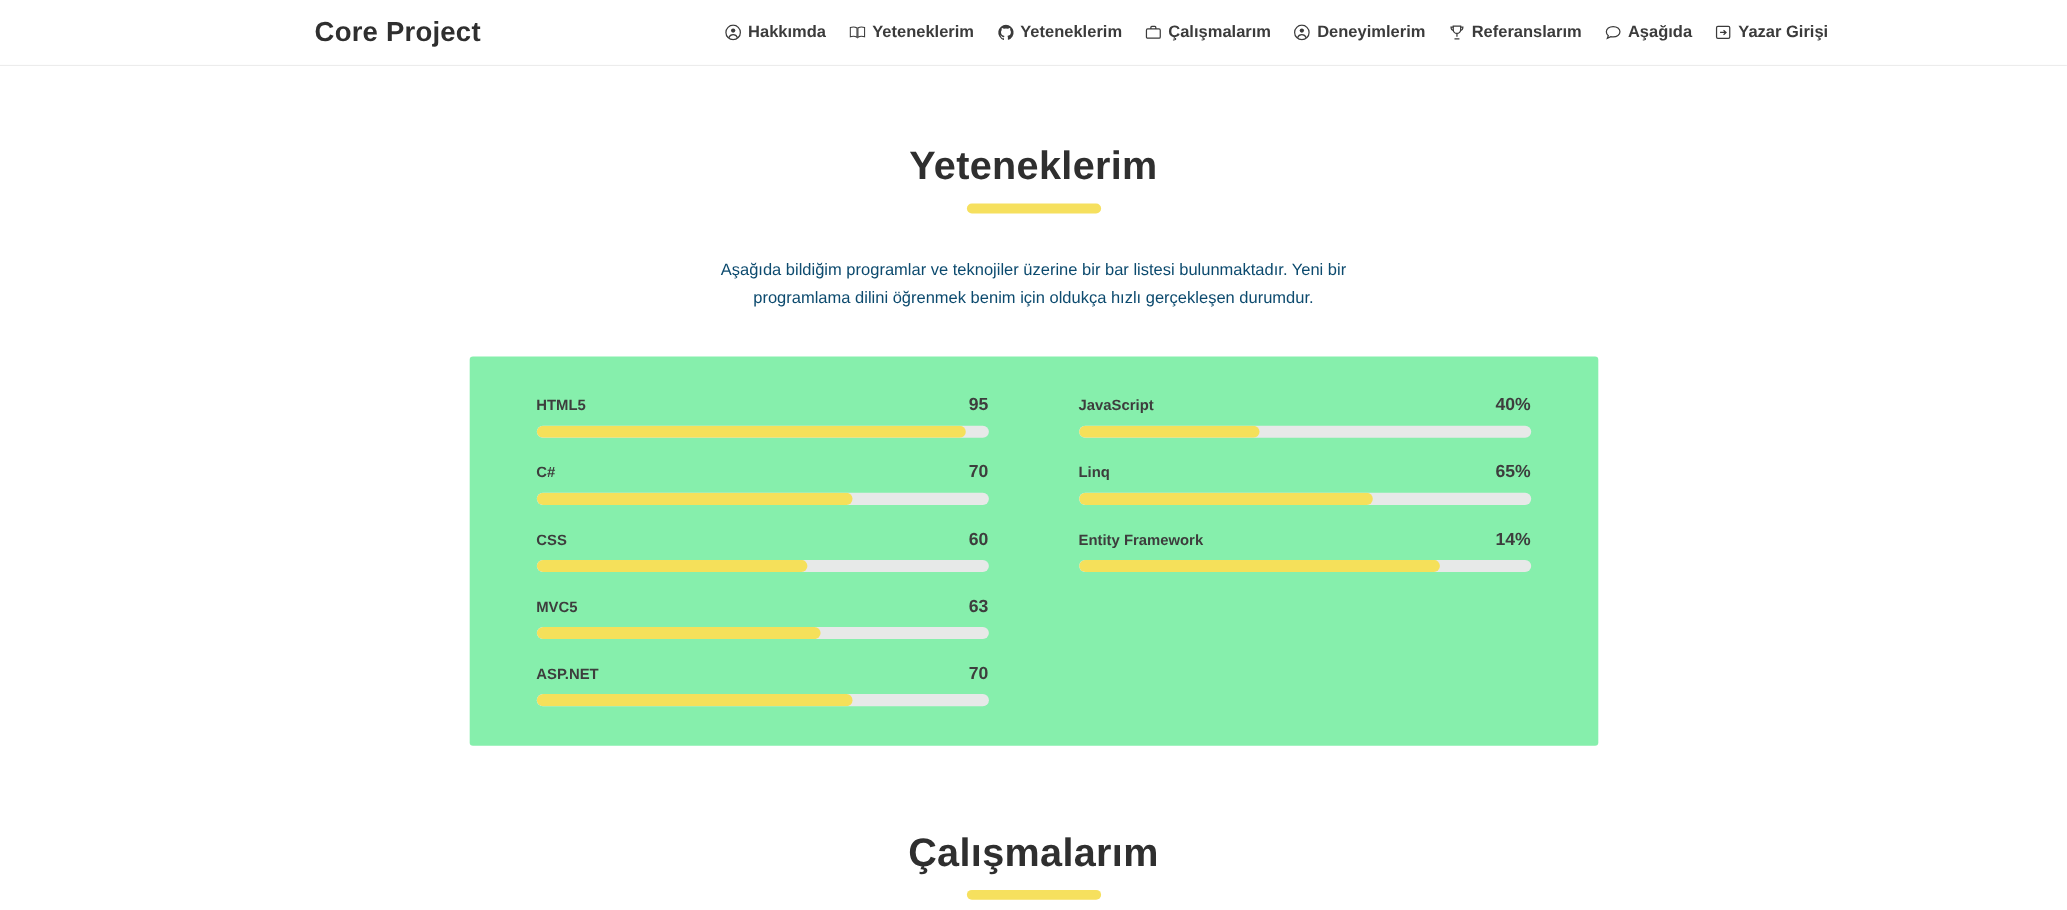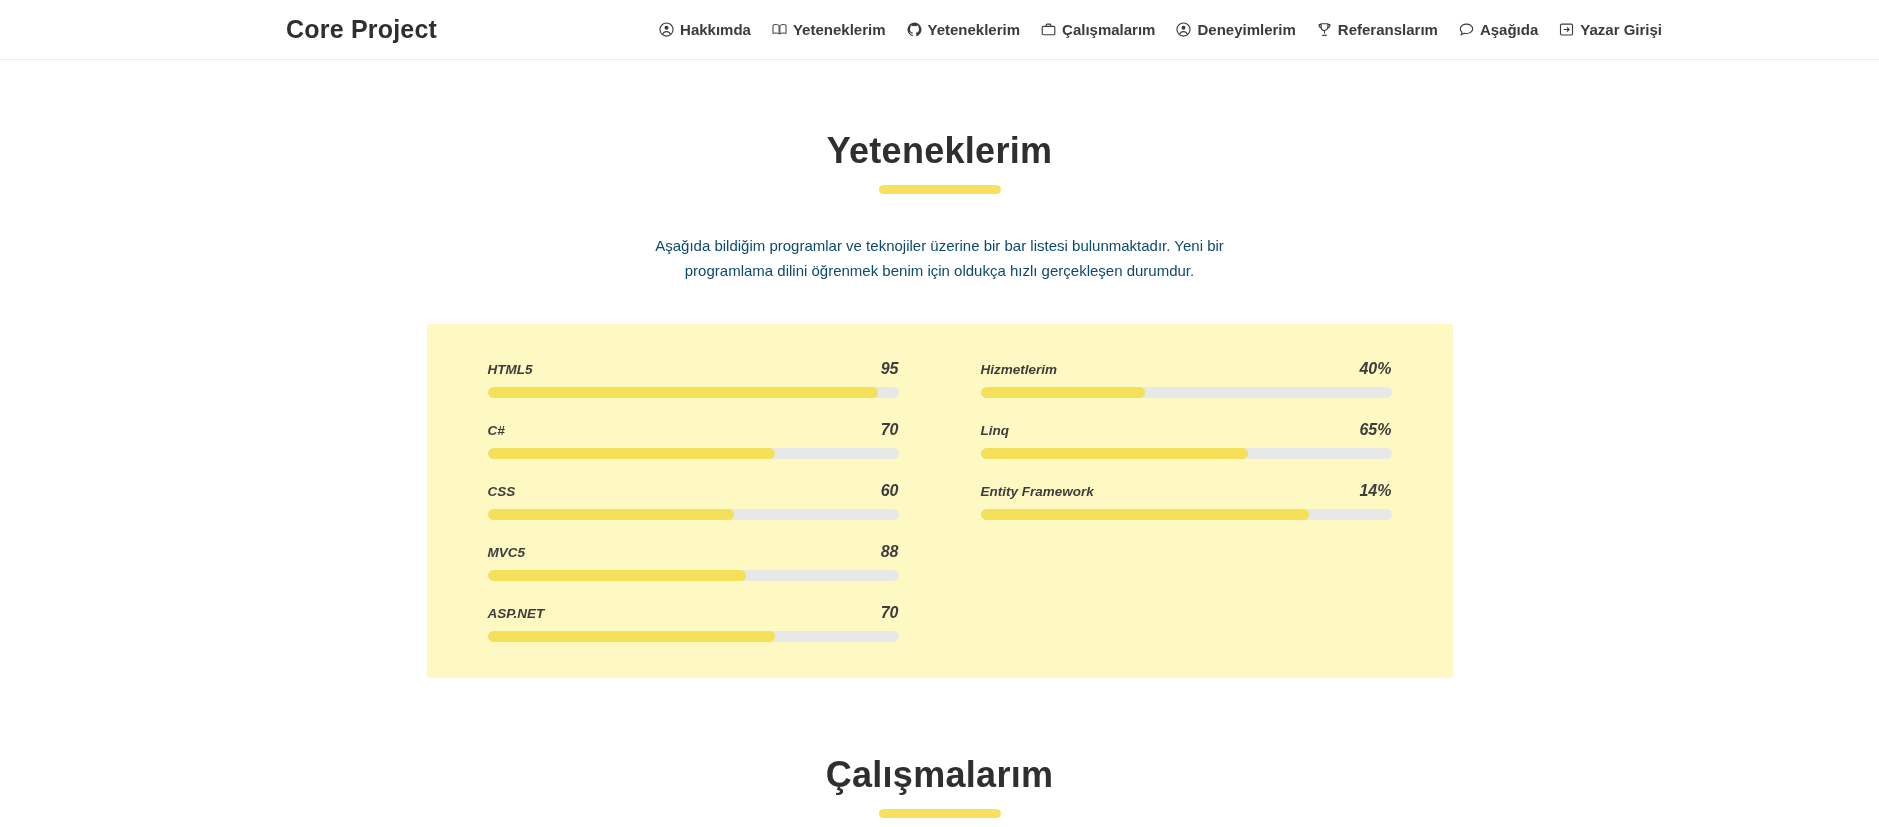--- a/index.html
+++ b/index.html
@@ -76,26 +76,25 @@
     text-align: center;
     font-size: 15px;
     line-height: 1.65;
     color: #0c4a6e;
   }
 
   
   .panel {
     width: 1026px;
     margin: 40px auto 0;
-    background: #fef9c3;
+    background: #86efac;
     border-radius: 3px;
     padding: 36px 28px 36px;
     display: flex;
     gap: 16px;
-    font-style: italic;
   }
   .col { width: 50%; padding: 0 33px; }
   .skill { margin-bottom: 23px; }
   .skill:last-child { margin-bottom: 0; }
   .skill-head {
     display: flex;
     justify-content: space-between;
     align-items: baseline;
     font-size: 13.5px;
     font-weight: 700;
@@ -239,40 +238,40 @@
             <span>CSS</span>
             <span class="skill-val">60</span>
           </div>
           <div class="bar-track" style="background: rgb(231, 233, 232);">
             <div class="bar-fill" style="width: 60%; background: rgb(245, 224, 90);"></div>
           </div>
         </div>
         <div class="skill">
           <div class="skill-head">
             <span>MVC5</span>
-            <span class="skill-val">88</span>
+            <span class="skill-val">63</span>
           </div>
           <div class="bar-track" style="background: rgb(231, 233, 232);">
             <div class="bar-fill" style="width: 63%; background: rgb(245, 224, 90);"></div>
           </div>
         </div>
         <div class="skill">
           <div class="skill-head">
             <span>ASP.NET</span>
             <span class="skill-val">70</span>
           </div>
           <div class="bar-track" style="background: rgb(231, 233, 232);">
             <div class="bar-fill" style="width: 70%; background: rgb(245, 224, 90);"></div>
           </div>
         </div>
       </div>
     <div class="col" id="col-right">
         <div class="skill">
           <div class="skill-head">
-            <span>Hizmetlerim</span>
+            <span>JavaScript</span>
             <span class="skill-val">40%</span>
           </div>
           <div class="bar-track" style="background: rgb(231, 233, 232);">
             <div class="bar-fill" style="width: 40%; background: rgb(245, 224, 90);"></div>
           </div>
         </div>
         <div class="skill">
           <div class="skill-head">
             <span>Linq</span>
             <span class="skill-val">65%</span>

